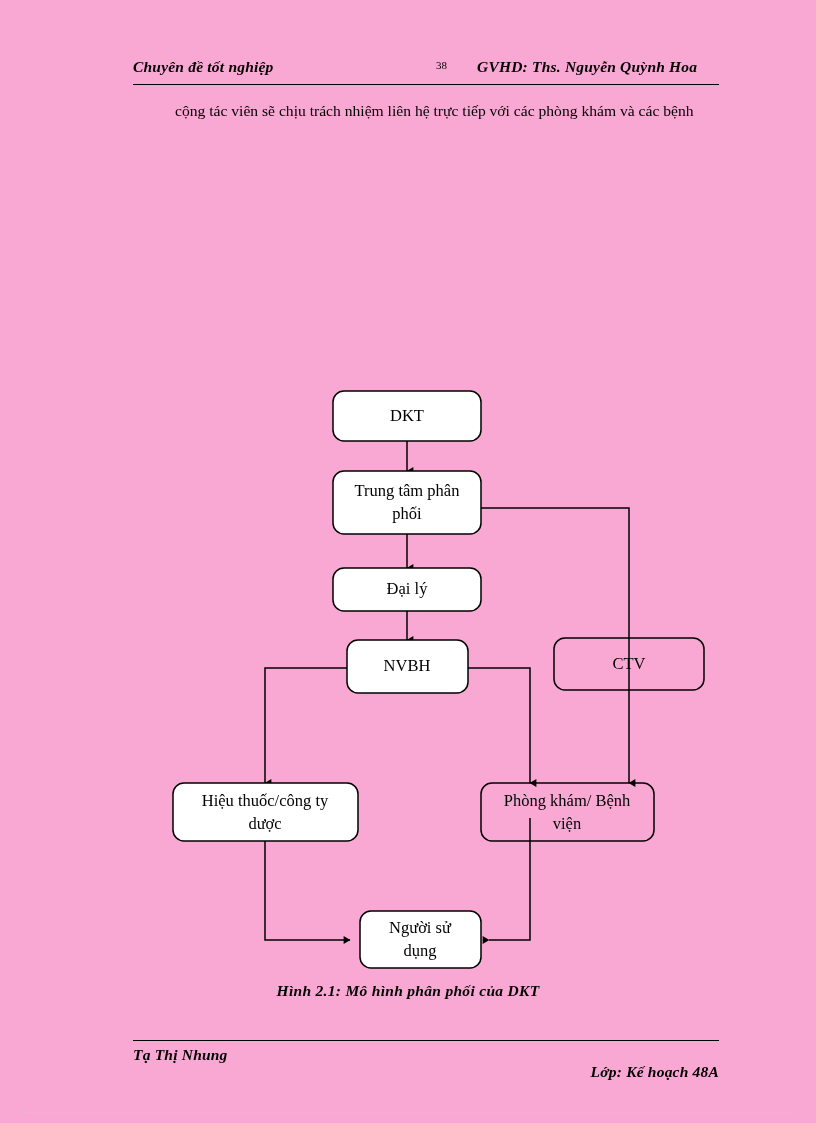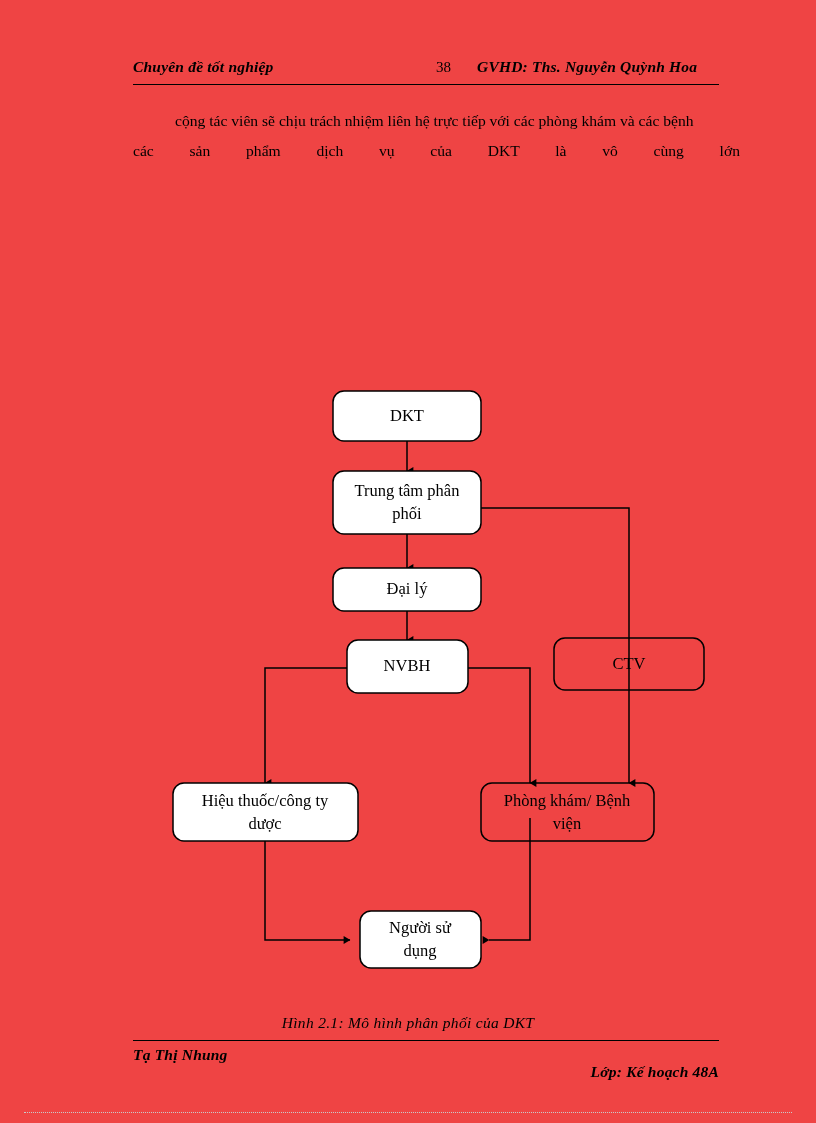--- a/index.html
+++ b/index.html
@@ -5,21 +5,21 @@
 <style>
   html, body {
     margin: 0;
     padding: 0;
     background: #ffffff;
   }
   .page {
     position: relative;
     width: 816px;
     height: 1123px;
-    background: #ef4444;
+    background: #f9a8d4;
     overflow: hidden;
     font-family: "Liberation Serif", "DejaVu Serif", serif;
     color: #000000;
   }
 
   
   .header {
     position: absolute;
     left: 133px;
     top: 58px;
@@ -33,21 +33,21 @@
     font-size: 15.5px;
     font-style: italic;
     font-weight: bold;
     letter-spacing: 0.2px;
     white-space: nowrap;
   }
   .header-page {
     position: absolute;
     left: 303px;
     top: 1px;
-    font-size: 15px;
+    font-size: 11px;
     font-style: normal;
     font-weight: normal;
   }
   .header-right {
     position: absolute;
     left: 344px;
     top: 0;
     font-size: 15.5px;
     font-style: italic;
     font-weight: bold;
@@ -61,21 +61,21 @@
     height: 0;
     border-top: 1.2px solid #000;
   }
   .rule-header { top: 84px; }
   .rule-footer { top: 1040px; }
 
   
   .body-block {
     position: absolute;
     left: 133px;
-    top: 106px;
+    top: 96px;
     width: 607px;
     font-family: Liberation Serif, serif;
   }
   .para {
     margin: 0;
     font-size: 15.6px;
     line-height: 29.5px;
     text-align: justify;
     text-justify: inter-word;
   }
@@ -110,23 +110,22 @@
     dominant-baseline: middle;
   }
   .fig-caption {
     position: absolute;
     left: 0;
     top: 604px;
     width: 816px;
     text-align: center;
     font-size: 15.5px;
     font-style: italic;
-    font-weight: normal;
+    font-weight: bold;
     letter-spacing: 0.3px;
-    margin-top: 32px;
   }
 
   
   .footer {
     position: absolute;
     left: 133px;
     top: 1046px;
     width: 586px;
     height: 26px;
   }
@@ -168,21 +167,20 @@
 
   <div class="header">
     <span class="header-left">Chuyên đề tốt nghiệp</span>
     <span class="header-page">38</span>
     <span class="header-right">GVHD: Ths. Nguyễn Quỳnh Hoa</span>
   </div>
   <div class="rule rule-header"></div>
 
   <div class="body-block">
     <p class="para indent">cộng tác viên sẽ chịu trách nhiệm liên hệ trực tiếp với các phòng khám và các bệnh</p>
-    <p class="para lastline-spread">các sản phẩm dịch vụ của DKT là vô cùng lớn</p>
   </div>
 
   <div class="figure">
     <svg class="chart-svg" width="816" height="600" viewBox="0 0 816 600">
       <defs>
         <marker id="arrowDown" markerWidth="9" markerHeight="9" refX="4.5" refY="7.6" orient="auto" markerUnits="userSpaceOnUse">
           <path d="M0.6,1.2 L4.5,8.0 L8.4,1.2 Z" fill="#000"></path>
         </marker>
         <marker id="arrowRight" markerWidth="9" markerHeight="9" refX="7.6" refY="4.5" orient="auto" markerUnits="userSpaceOnUse">
           <path d="M1.2,0.6 L8.0,4.5 L1.2,8.4 Z" fill="#000"></path>

